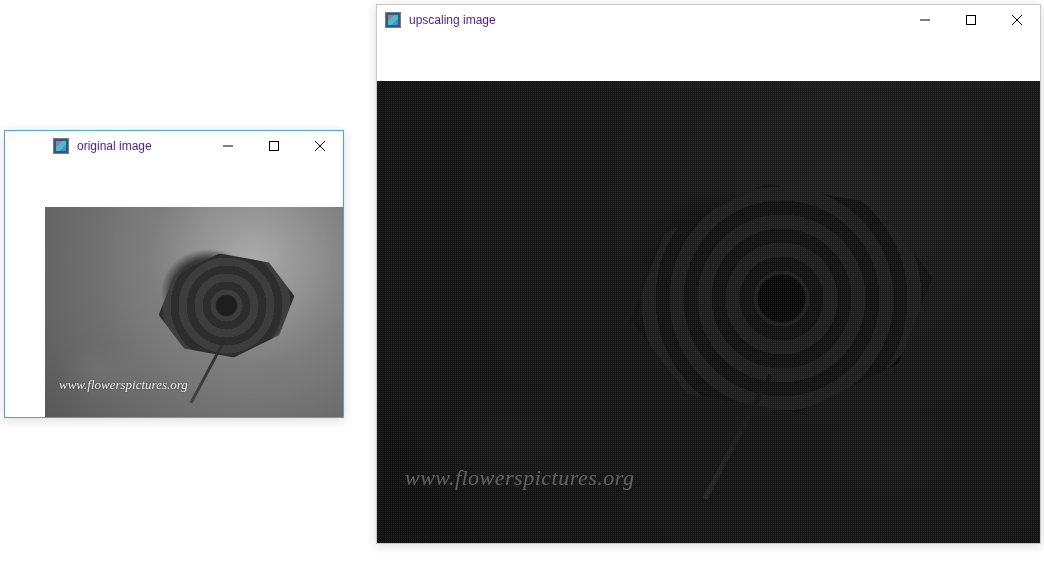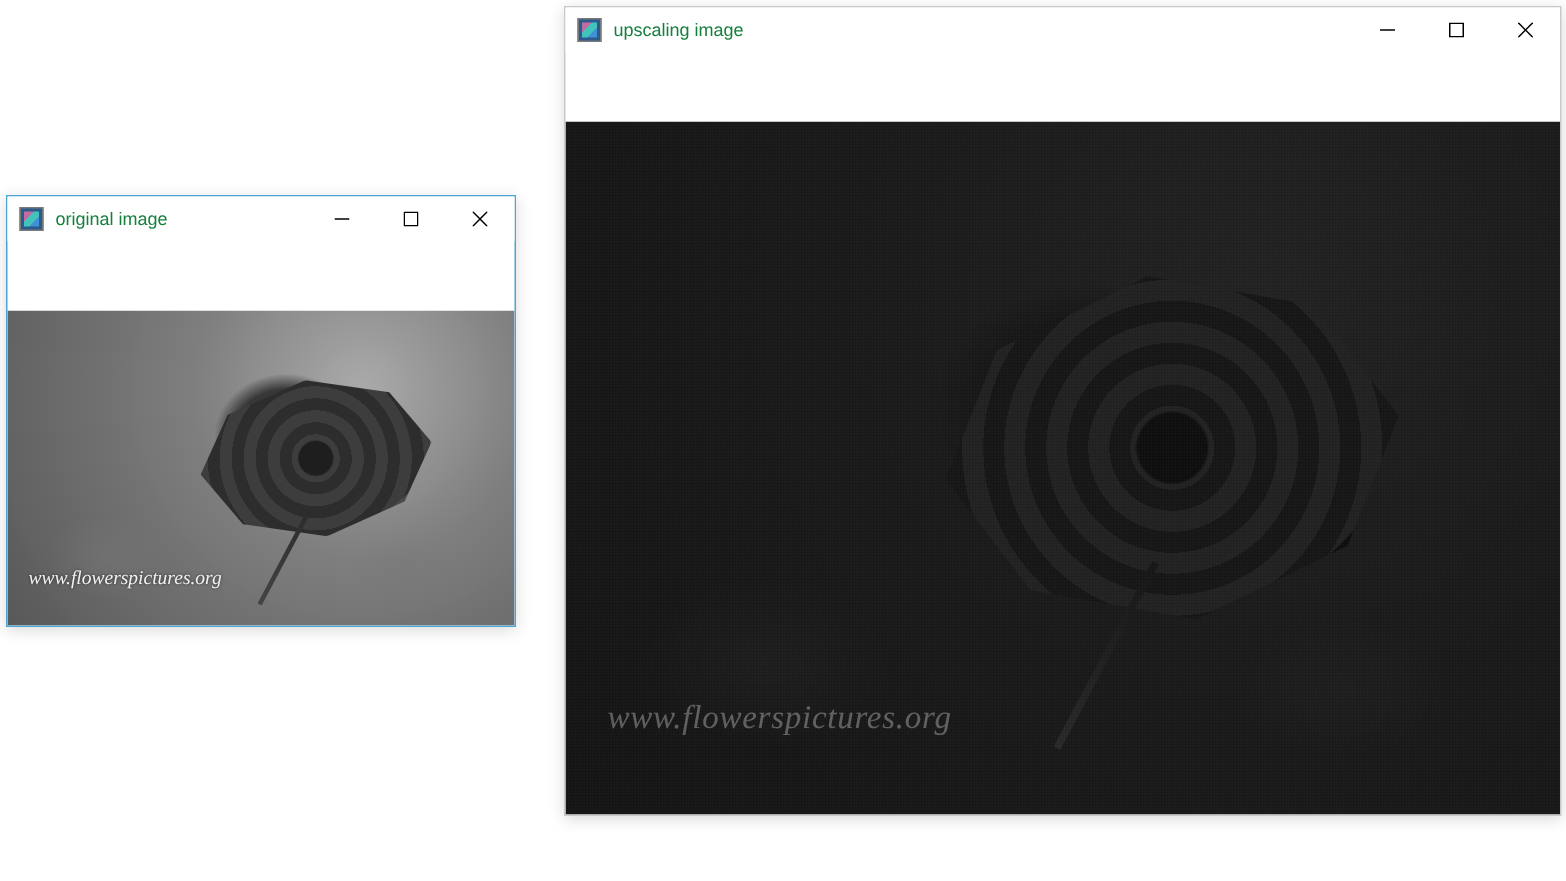--- a/index.html
+++ b/index.html
@@ -44,21 +44,21 @@
       content:"";
       position:absolute;
       inset:2px;
       background:
         linear-gradient(135deg,#d23 0 33%,transparent 33%),
         linear-gradient(135deg,transparent 33%,#2c8 33% 66%,transparent 66%),
         linear-gradient(135deg,transparent 66%,#26c 66%);
       mix-blend-mode: screen;
       opacity:.8;
     }
-    .title-text { color: #15803d; flex: 0 0 auto; }
+    .title-text { color: #4c1d95; flex: 0 0 auto; }
     .spacer { flex: 1 1 auto; }
     .win-controls { display: flex; height: 100%; }
     .win-btn {
       width: 46px;
       height: 100%;
       display: flex;
       align-items: center;
       justify-content: center;
       color: #000;
       font-family: "Segoe MDL2 Assets","Segoe Fluent Icons", sans-serif;
@@ -145,21 +145,21 @@
     .up-watermark {
       position:absolute; left:28px; bottom:52px;
       color: rgba(230,230,230,.35);
       font-family: "Georgia","Times New Roman",serif;
       font-style: italic;
       font-size: 22px;
       letter-spacing: .5px;
     }
 
     
-    #win-orig { left: 4px;  top: 130px; width: 340px; height: 288px; }
+    #win-orig { left: 4px;  top: 130px; width: 340px; height: 288px; padding-left: 40px; }
     #win-up   { left: 376px; top: 4px;   width: 665px; height: 540px; }
   </style>
 </head>
 <body>
 
 <div id="win-up" class="window inactive">
   <div class="titlebar">
     <span class="app-icon"></span>
     <span class="title-text">upscaling image</span>
     <span class="spacer"></span>

